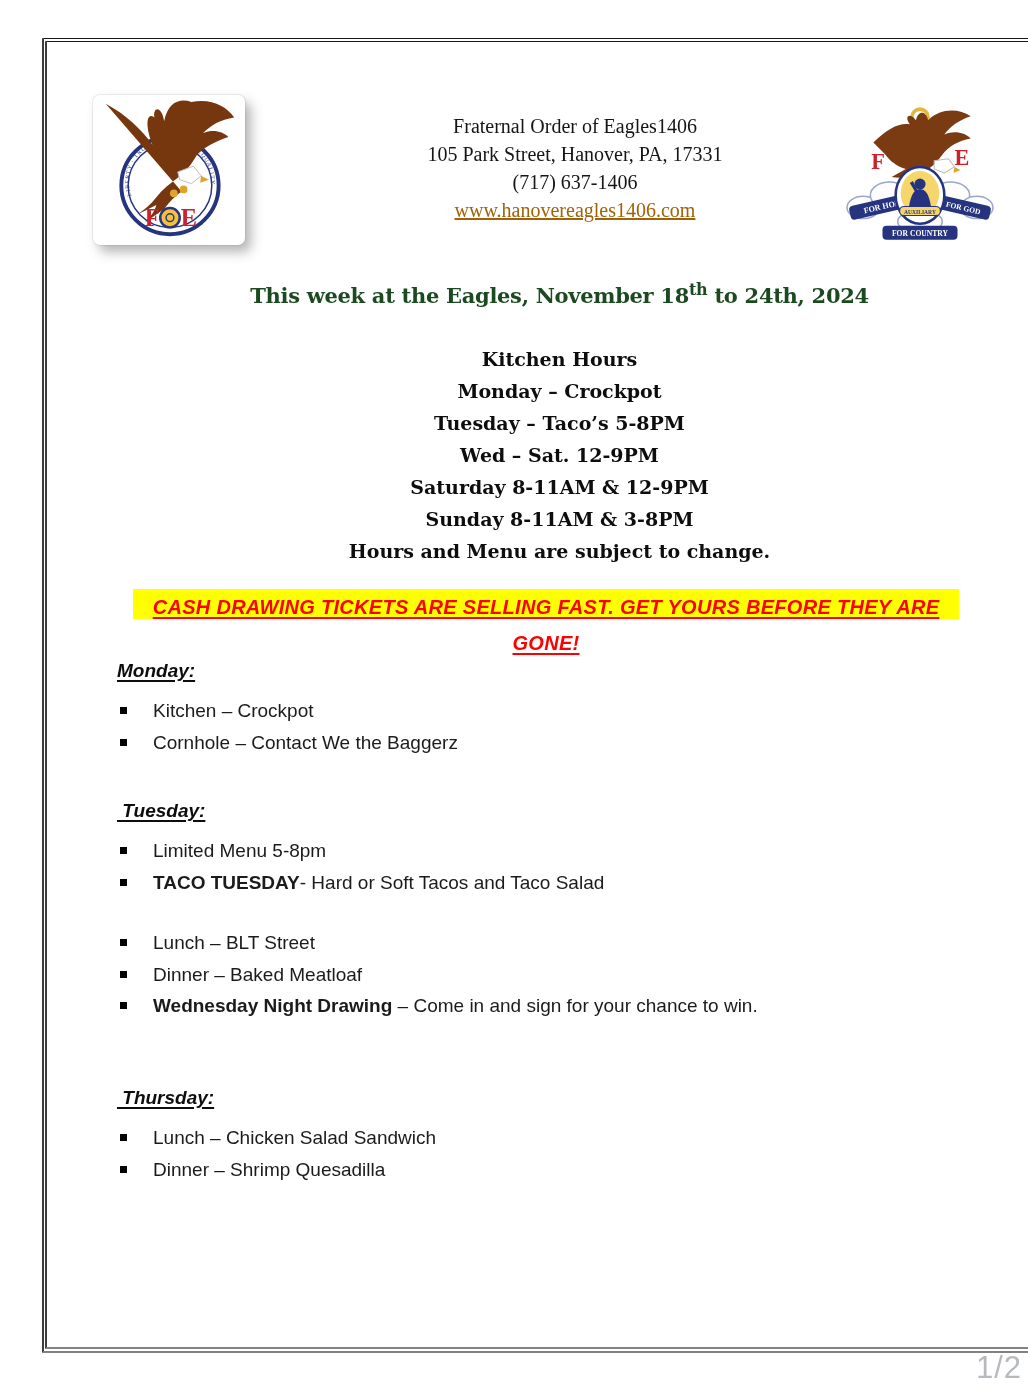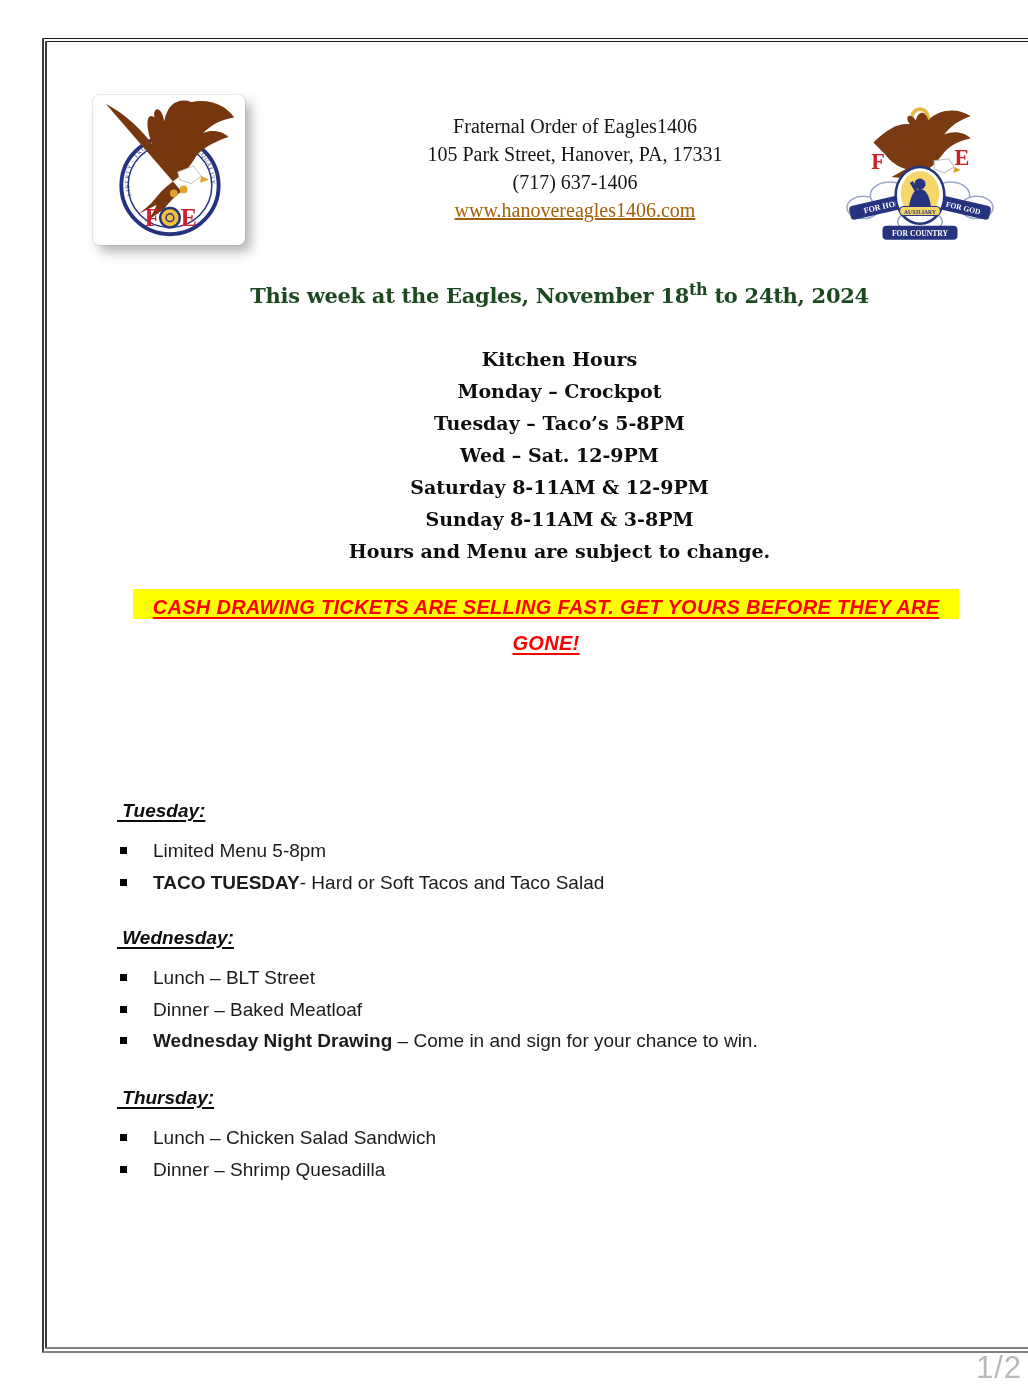--- a/index.html
+++ b/index.html
@@ -163,35 +163,45 @@
     <div>Monday – Crockpot</div>
     <div>Tuesday – Taco’s 5-8PM</div>
     <div>Wed – Sat. 12-9PM</div>
     <div>Saturday 8-11AM &amp; 12-9PM</div>
     <div>Sunday 8-11AM &amp; 3-8PM</div>
     <div>Hours and Menu are subject to change.</div>
   </div>
 
   <div class="banner" style="background:#ffff00; color:#ff0000">CASH DRAWING TICKETS ARE SELLING FAST. GET YOURS BEFORE THEY ARE GONE!</div>
 
+  <div class="section sec-monday">
+    <div class="day-head">Monday:</div>
+    <div class="item">
+      <span class="bullet"></span>
+      <span class="item-text"><b></b><span>Kitchen – Crockpot</span></span>
+    </div>
+    <div class="item">
+      <span class="bullet"></span>
+      <span class="item-text"><b></b><span>Cornhole – Contact We the Baggerz</span></span>
+    </div>
+  </div>
 
   <div class="section sec-tuesday">
     <div class="day-head"> Tuesday:</div>
     <div class="item">
       <span class="bullet"></span>
       <span class="item-text"><b></b><span>Limited Menu 5-8pm</span></span>
     </div>
     <div class="item">
       <span class="bullet"></span>
       <span class="item-text"><b>TACO TUESDAY</b><span>- Hard or Soft Tacos and Taco Salad</span></span>
     </div>
   </div>
 
   <div class="section sec-wednesday">
-    <div class="day-head"> Wednesday:</div>
     <div class="item">
       <span class="bullet"></span>
       <span class="item-text"><b></b><span>Lunch – BLT Street</span></span>
     </div>
     <div class="item">
       <span class="bullet"></span>
       <span class="item-text"><b></b><span>Dinner – Baked Meatloaf</span></span>
     </div>
     <div class="item">
       <span class="bullet"></span>

